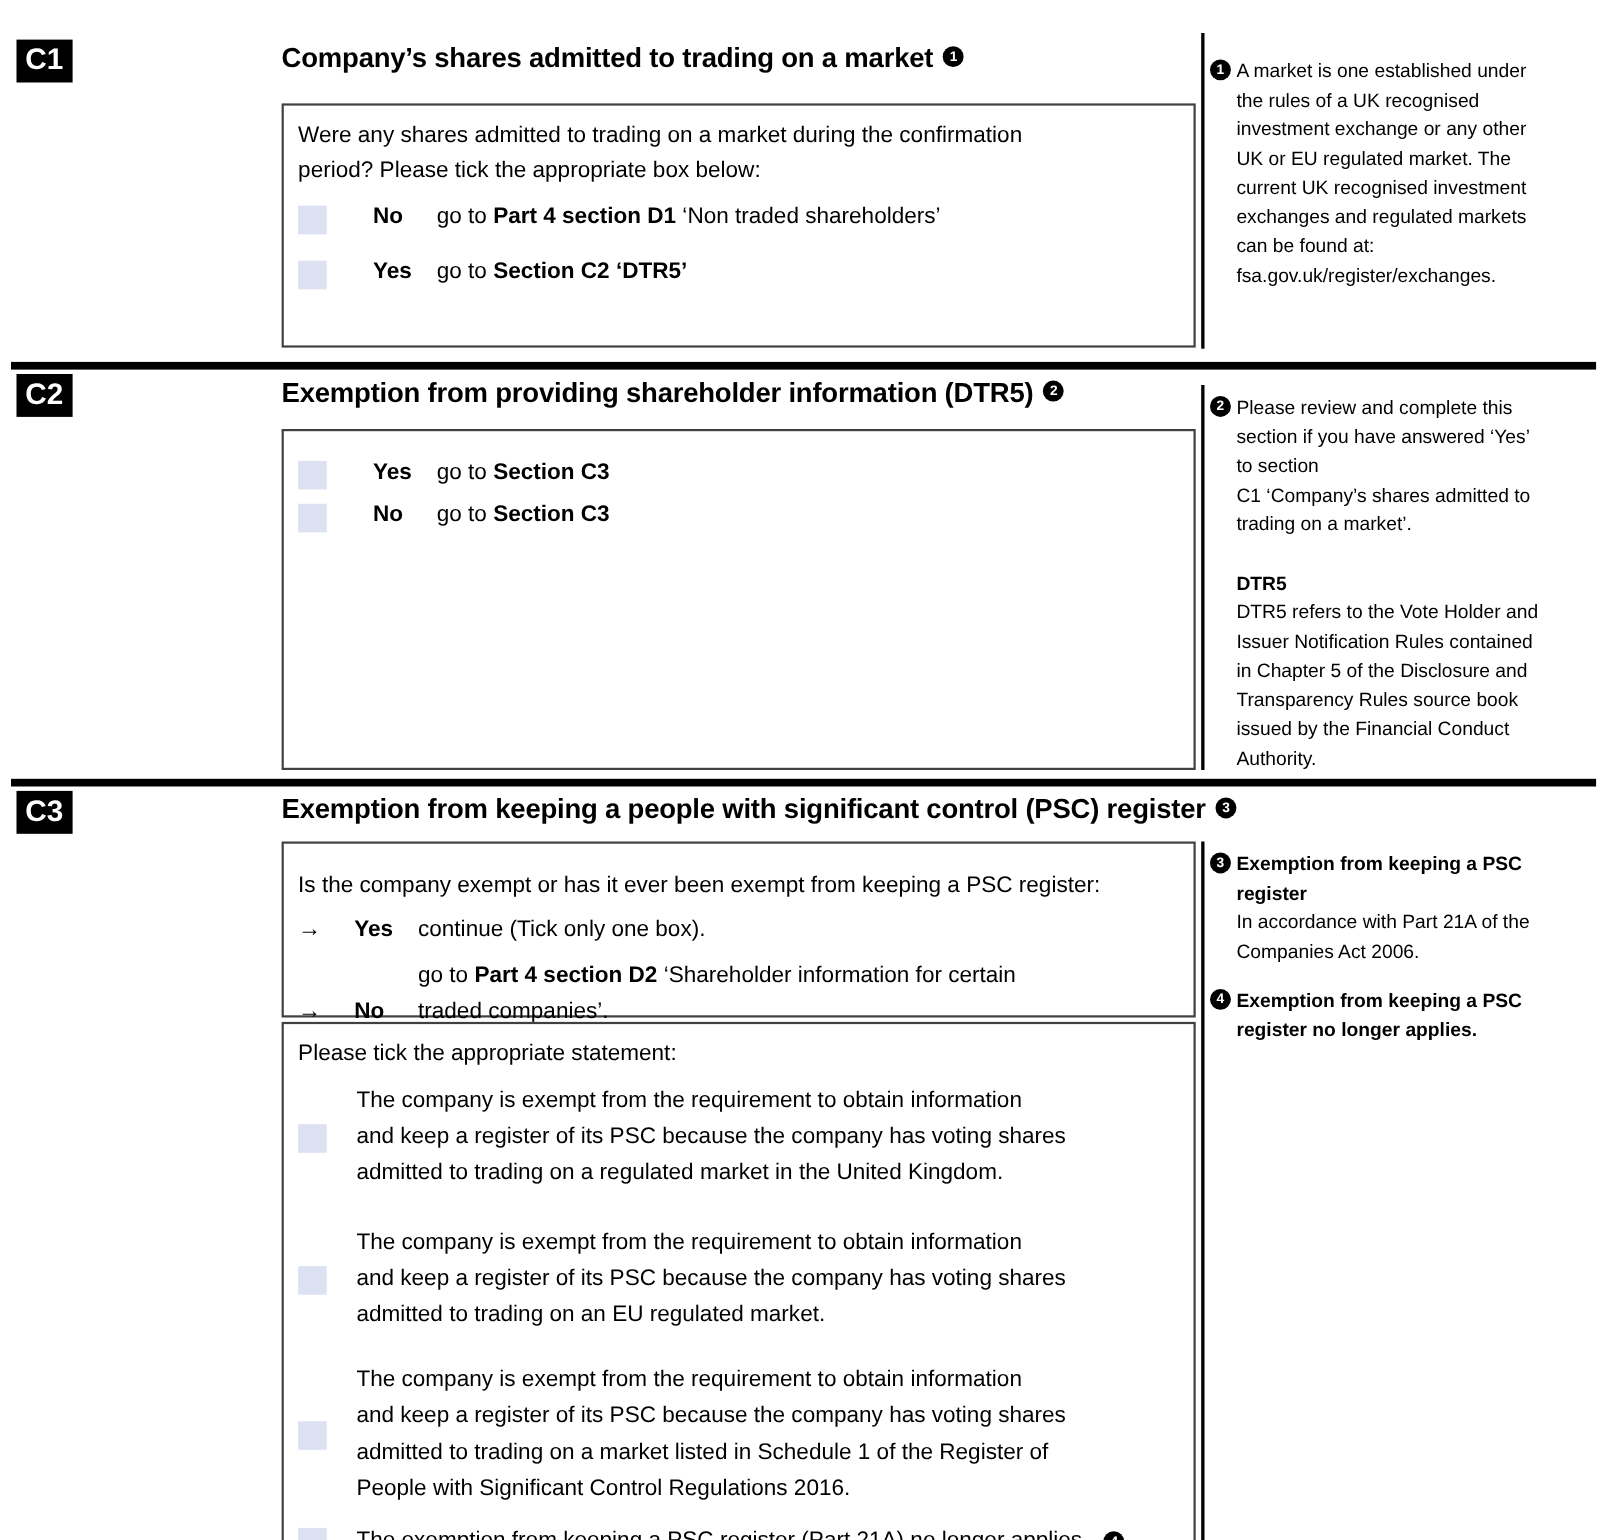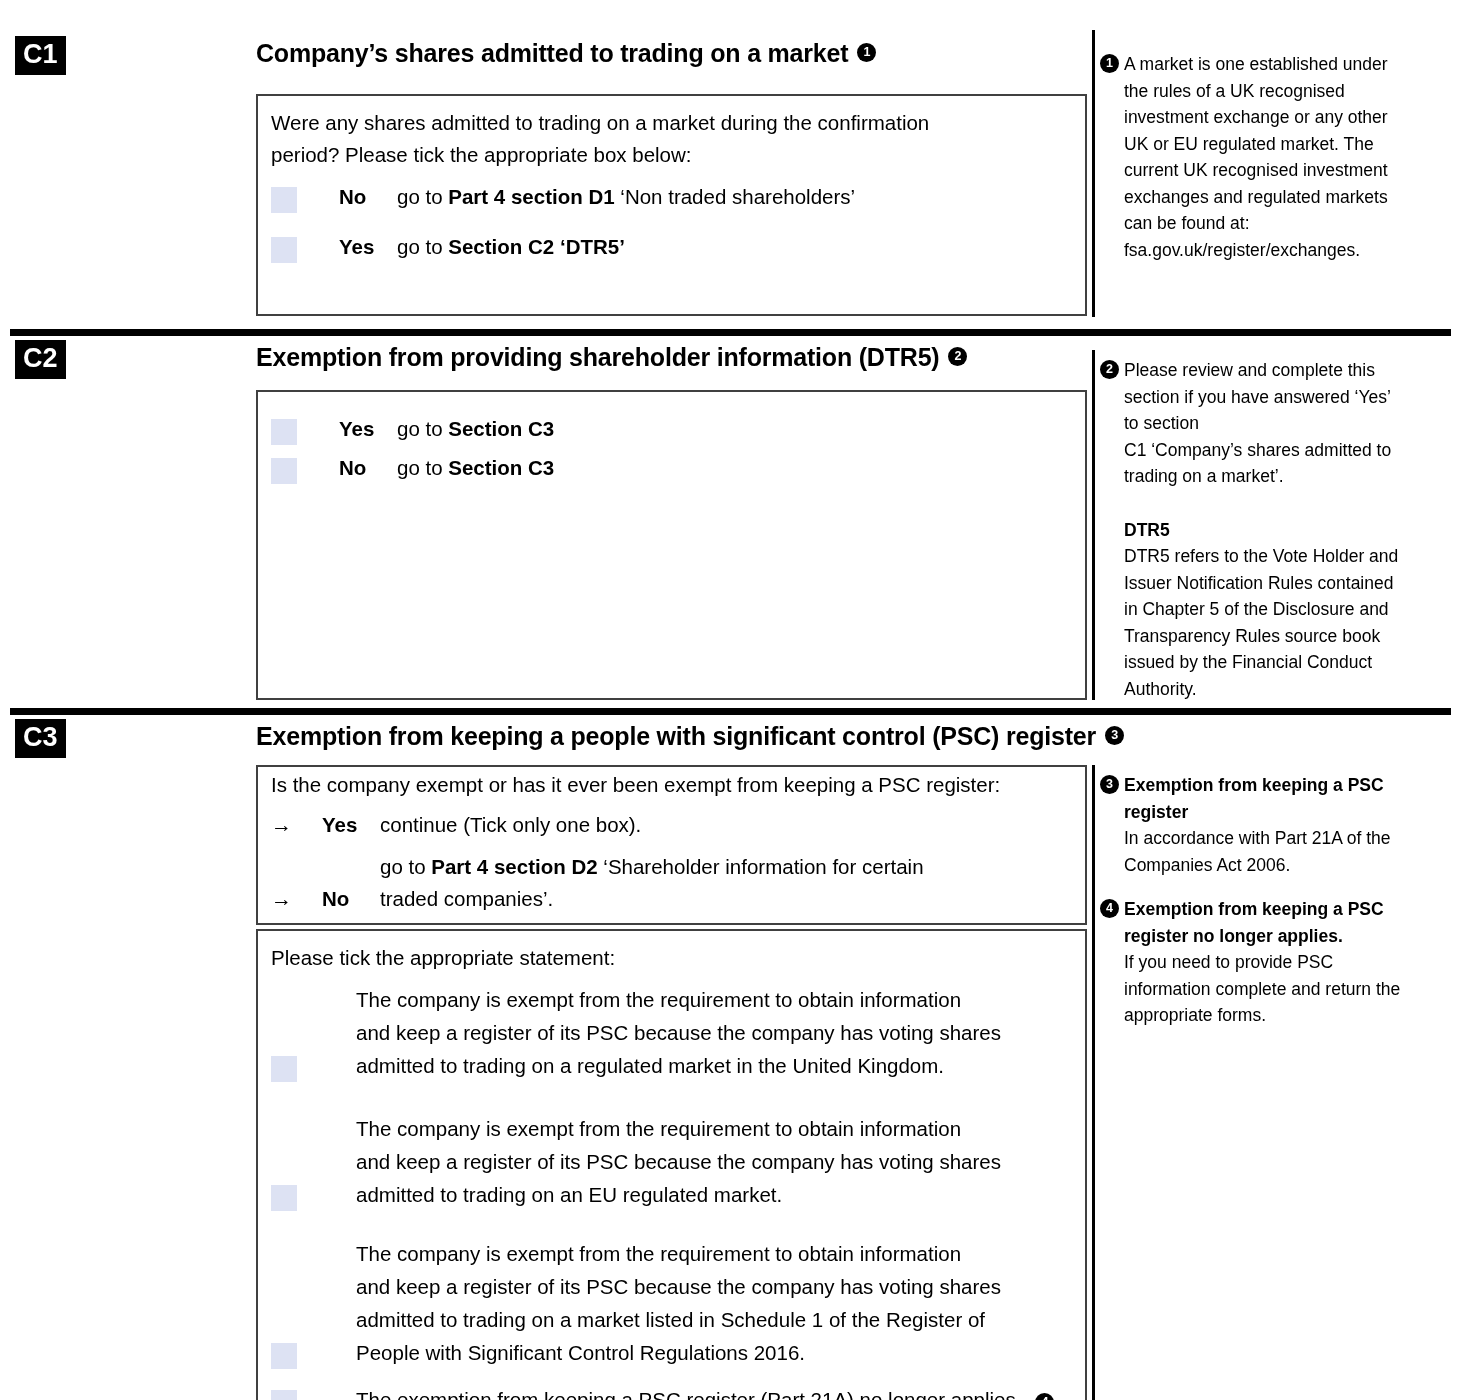--- a/index.html
+++ b/index.html
@@ -19,21 +19,21 @@
   .opt-row { display:flex; align-items:flex-end; }
   .opt-row + .opt-row { margin-top:18px; }
   .opts-tight .opt-row + .opt-row { margin-top:7px; }
   .checkbox { flex:none; width:26px; height:26px; background:#dde2f3; margin-top:3px; cursor:pointer; }
   .opt-label { font-weight:700; margin-left:42px; min-width:58px; }
   .arrow-cell { flex:none; width:26px; margin-top:0; font-size:21px; }
   .arrow-opts .opt-label { margin-left:25px; min-width:58px; }
   .opt-text { white-space:pre-line; max-width:650px; }
   .opt-text b { font-weight:700; }
 
-  .stmt-row { display:flex; align-items:flex-end;gap:32px; }
+  .stmt-row { display:flex; align-items:center; }
   .stmt-row .checkbox { margin-top:4px; }
   .stmt-text { white-space:pre-line; line-height:33px; margin-left:27px; max-width:720px; }
   .m1 { margin-top:9px; } .m2 { margin-top:30px; } .m3 { margin-top:26px; } .m4 { margin-top:14px; }
 
   .hbar { position:absolute; left:10px; width:1441px; height:7px; background:#000; }
   .vline { position:absolute; width:3px; background:#000; }
 
   .note { position:absolute; width:356px; padding-left:24px; font-size:17.5px; line-height:26.5px; }
   .note-ref { position:absolute; left:0; top:3px; }
   .note-title { font-weight:700; white-space:pre-line; }
@@ -124,21 +124,21 @@
 Authority.</div>
       </div>
     </div>
   </section>
 
   <div class="hbar" style="top:688px;"></div>
   <section>
     <div class="sec-tag" style="left:15px; top:699px;">C3</div>
     <div class="sec-title" style="left:256px; top:702px;"><span>Exemption from keeping a people with significant control (PSC) register</span><span class="ref title-ref">3</span></div>
 
-    <div class="content-box" style="left:256px; top:745px; width:831px; height:160px; padding-top:2px;">
+    <div class="content-box" style="left:256px; top:745px; width:831px; height:160px; padding-top:22px;">
       <div class="intro">Is the company exempt or has it ever been exempt from keeping a PSC register:</div>
       <div class="opts arrow-opts" style="margin-top:8px;">
         <div class="opt-row" style="margin-top:0;">
           <span class="arrow-cell">→</span>
           <span class="opt-label">Yes</span>
           <span class="opt-text"><span>continue (Tick only one box).</span><b></b><span></span></span>
         </div>
         <div class="opt-row" style="margin-top:10px;">
           <span class="arrow-cell">→</span>
           <span class="opt-label">No</span>
@@ -180,19 +180,16 @@
       <span class="ref note-ref">3</span>
       <div class="note-title">Exemption from keeping a PSC
 register</div>
       <div class="note-text">In accordance with Part 21A of the
 Companies Act 2006.</div>
     </div>
     <div class="note" style="left:1100px; top:876px;">
       <span class="ref note-ref">4</span>
       <div class="note-title">Exemption from keeping a PSC
 register no longer applies.</div>
-      <div class="note-text">If you need to provide PSC
-information complete and return the
-appropriate forms.</div>
     </div>
   </section>
 
 </div>
 
 </body></html>

